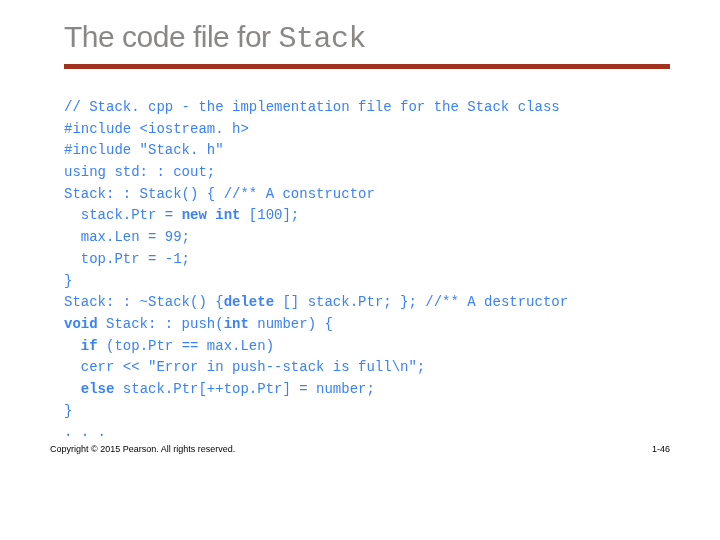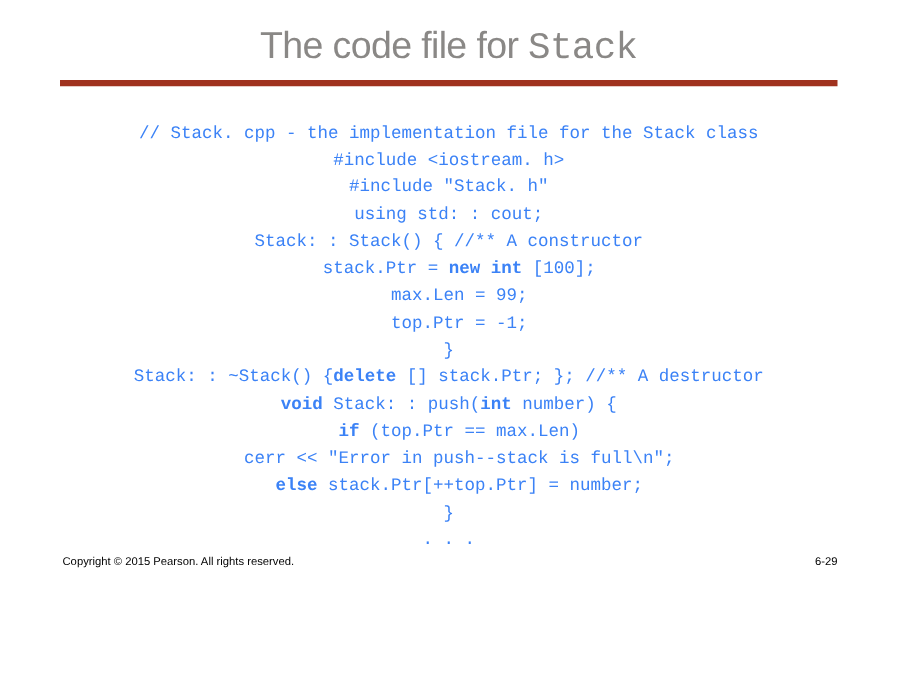--- a/index.html
+++ b/index.html
@@ -9,22 +9,21 @@
     height: 540px;
     background: #fff;
     font-family: Verdana, Geneva, sans-serif;
     overflow: hidden;
   }
   .slide {
     position: relative;
     width: 720px;
     height: 456px;
     box-sizing: border-box;
-    padding: 20px 50px 0 48px;
-    text-align: center;
+    padding: 20px 50px 0 64px;
   }
   .title {
     font-size: 30px;
     color: #8a8886;
     font-weight: 400;
     margin: 0 0 8px 0;
     letter-spacing: -0.5px;
   }
   .title .mono {
     font-family: "Courier New", Courier, monospace;
@@ -63,15 +62,15 @@
 <body>
 
 <div class="slide">
   <h1 class="title">
     <span>The code file for </span><span class="mono">Stack</span>
   </h1>
   <hr class="rule">
   <div class="code" id="code-block"><span class="row">// Stack. cpp - the implementation file for the Stack class</span><span class="row">#include &lt;iostream. h&gt;</span><span class="row">#include "Stack. h"</span><span class="row">using std: : cout;</span><span class="row">Stack: : Stack() { //** A constructor</span><span class="row">  stack.Ptr = <b>new int</b> [100];</span><span class="row">  max.Len = 99;</span><span class="row">  top.Ptr = -1;</span><span class="row">}</span><span class="row">Stack: : ~Stack() {<b>delete</b> [] stack.Ptr; }; //** A destructor</span><span class="row"><b>void</b> Stack: : push(<b>int</b> number) {</span><span class="row">  <b>if</b> (top.Ptr == max.Len)</span><span class="row">  cerr &lt;&lt; "Error in push--stack is full\n";</span><span class="row">  <b>else</b> stack.Ptr[++top.Ptr] = number;</span><span class="row">}</span><span class="row">. . .</span></div>
   <div class="footer">
     <span>Copyright © 2015 Pearson. All rights reserved.</span>
-    <span>6-29</span>
+    <span>1-46</span>
   </div>
 </div>
 
 </body></html>

